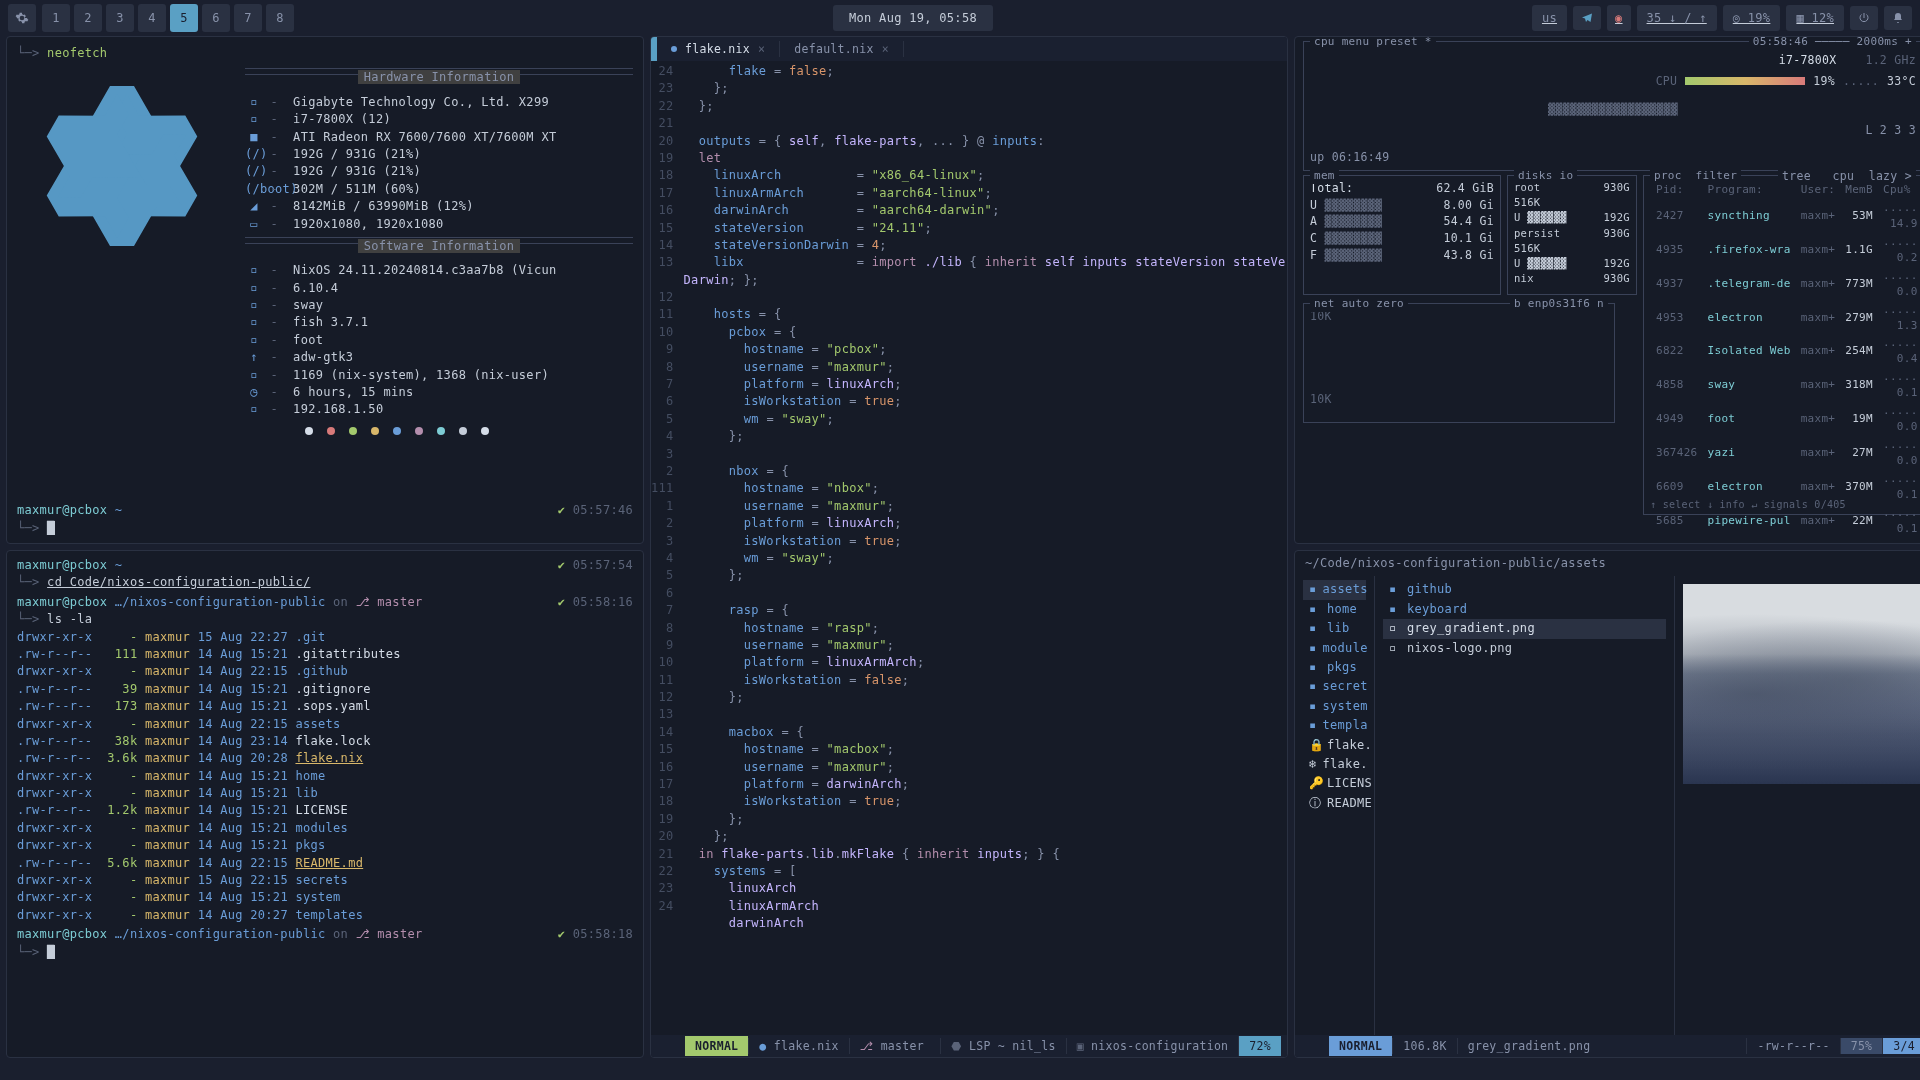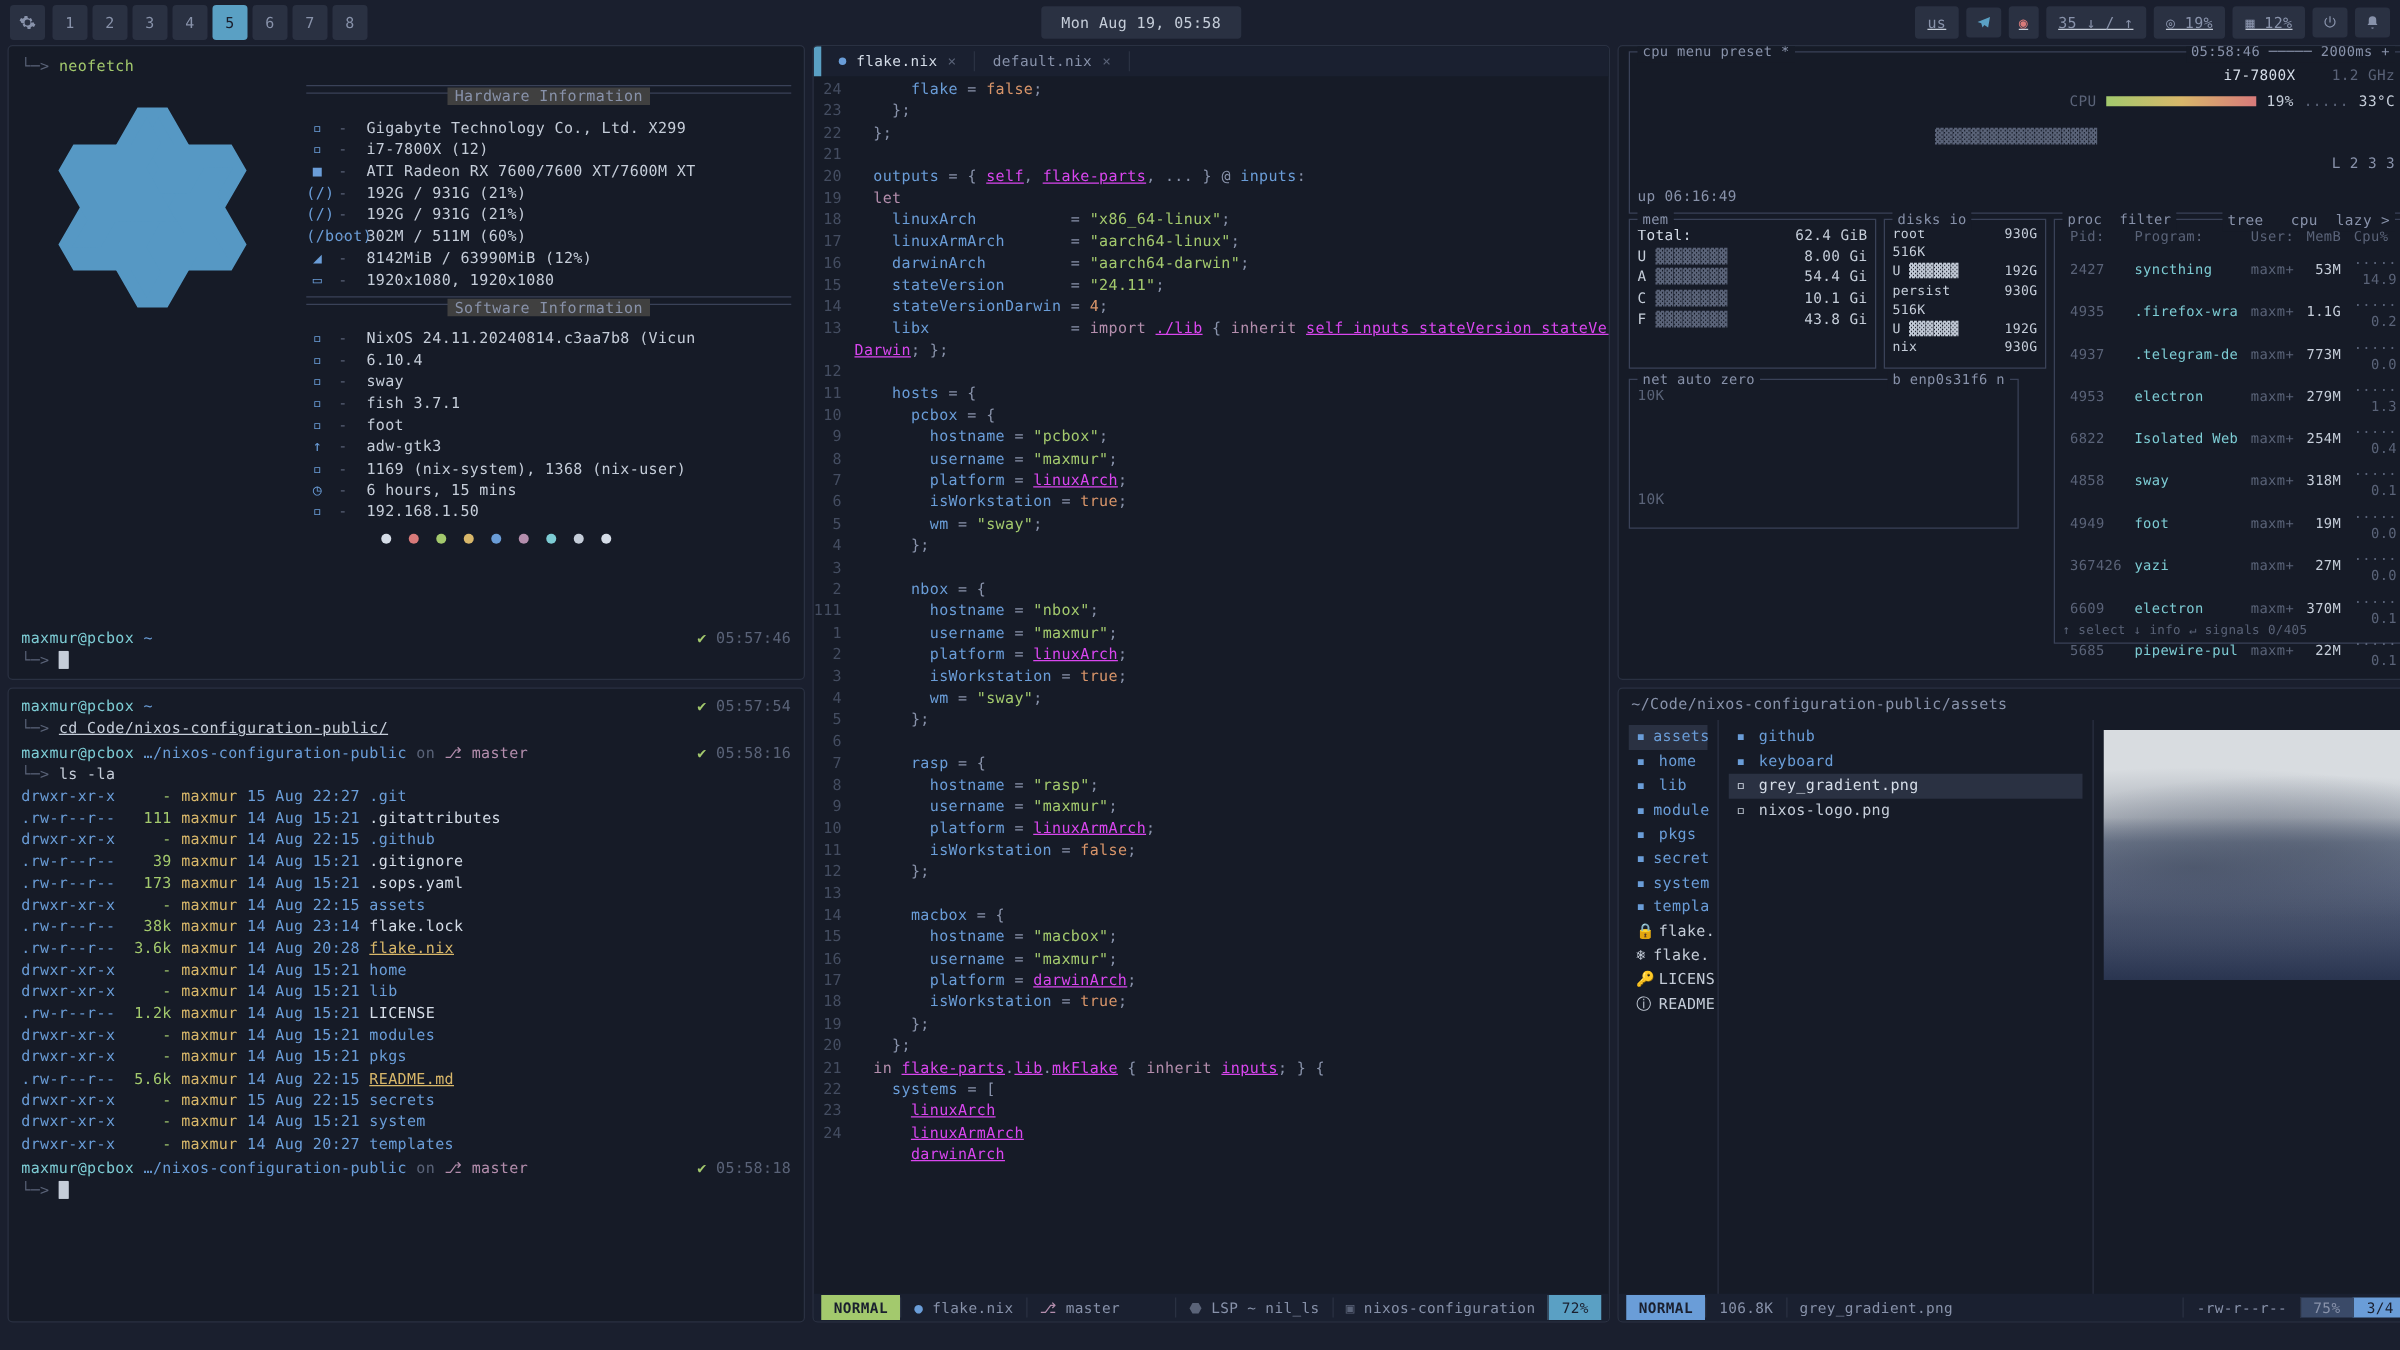--- a/index.html
+++ b/index.html
@@ -85,25 +85,25 @@
 .tab { padding:0 14px; height:100%; display:flex; align-items:center; gap:8px; border-right:1px solid #2a3142; color:#8892aa;}
 .tab.active { color:#d5dde8; }
 .tab .dot { width:6px; height:6px; background:#6a9dd8; border-radius:50%;}
 .tab .close { color:#5a6378; }
 .editor-body { flex:1; display:flex; overflow:hidden; padding-top:2px; }
 .gutter { width:36px; text-align:right; color:#444d61; padding-right:10px; }
 .code { flex:1; white-space:pre; }
 .kw { color:#b48ead; }
 .str { color:#a3c96d; }
 .attr { color:#6a9dd8; }
-.fn { color:#d946ef;text-decoration:underline; }
+.fn { color:#c4b5fd; }
 .num { color:#d8956a;margin-top:44px; }
 .punc { color:#8892aa; }
 .editor .status-line { background:#1a2030; }
-.mode-pill { background:#a3c96d; color:#1a1f2e; padding:2px 10px; font-weight:bold;}
+.mode-pill { background:#a3c96d; color:#1a1f2e; padding:2px 10px; font-weight:bold;margin-left:28px;}
 .sl-seg { padding:0 10px; color:#8892aa; border-left:1px solid #2a3142; }
 
 
 .btop { padding:4px 8px; font-size:11.5px; }
 .btop-box { border:1px solid #3a4258; padding:4px 6px; margin-bottom:4px; position:relative;}
 .btop-box .lbl { position:absolute; top:-8px; left:6px; background:#161b27; padding:0 4px; color:#8892aa; font-size:11px;}
 .btop-box .lbl2 { position:absolute; top:-8px; right:6px; background:#161b27; padding:0 4px; color:#8892aa; font-size:11px;}
 .bar { display:inline-block; height:10px; background:linear-gradient(90deg,#a3c96d,#d8b76a,#d87a7a); }
 .btop-row { display:flex; justify-content:space-between; }
 .btop-split { display:flex; gap:6px; }

